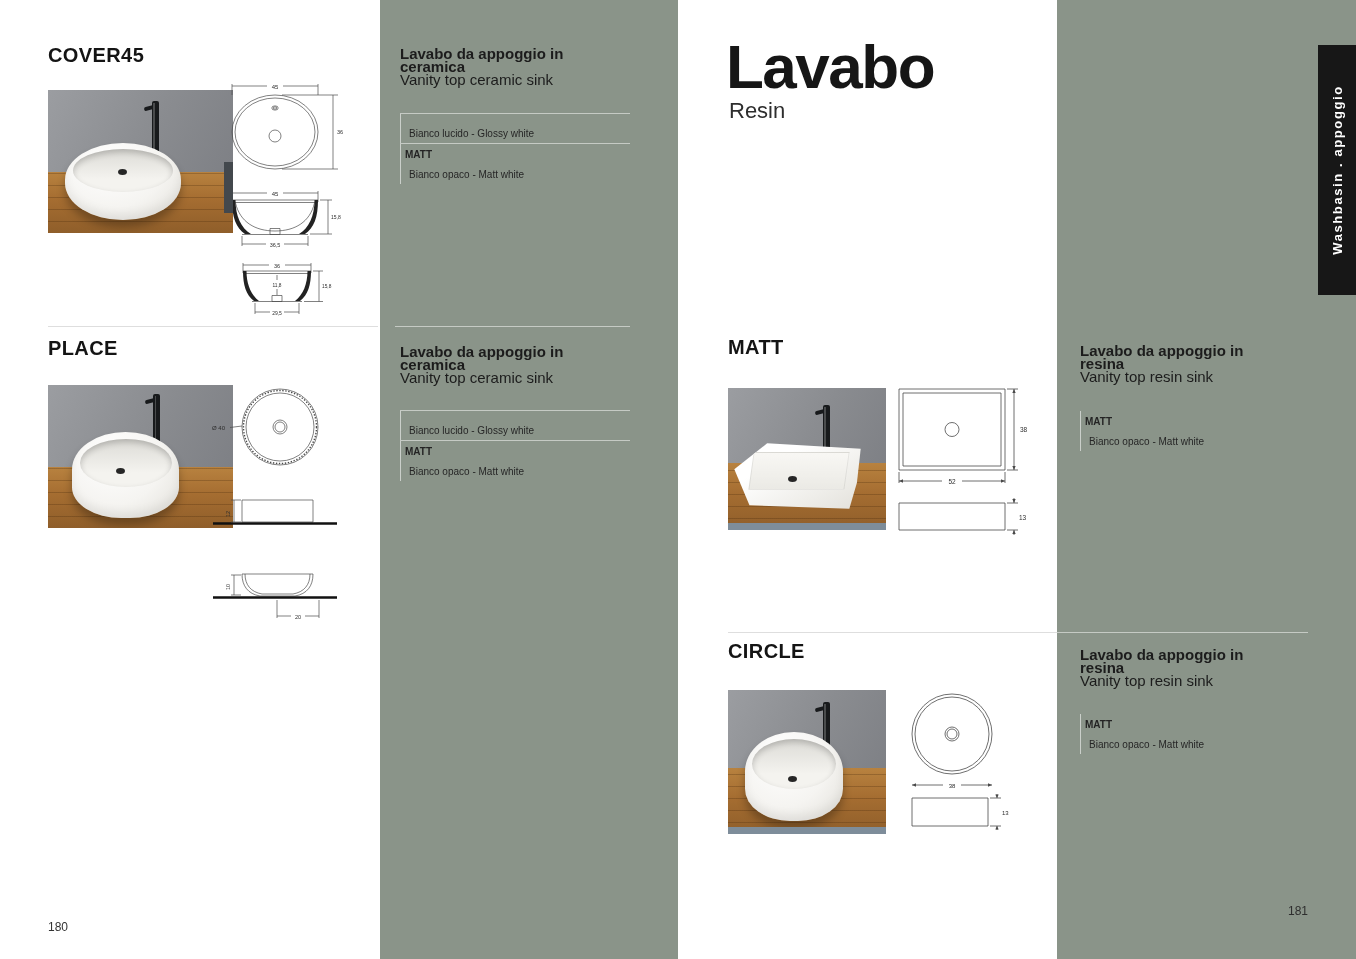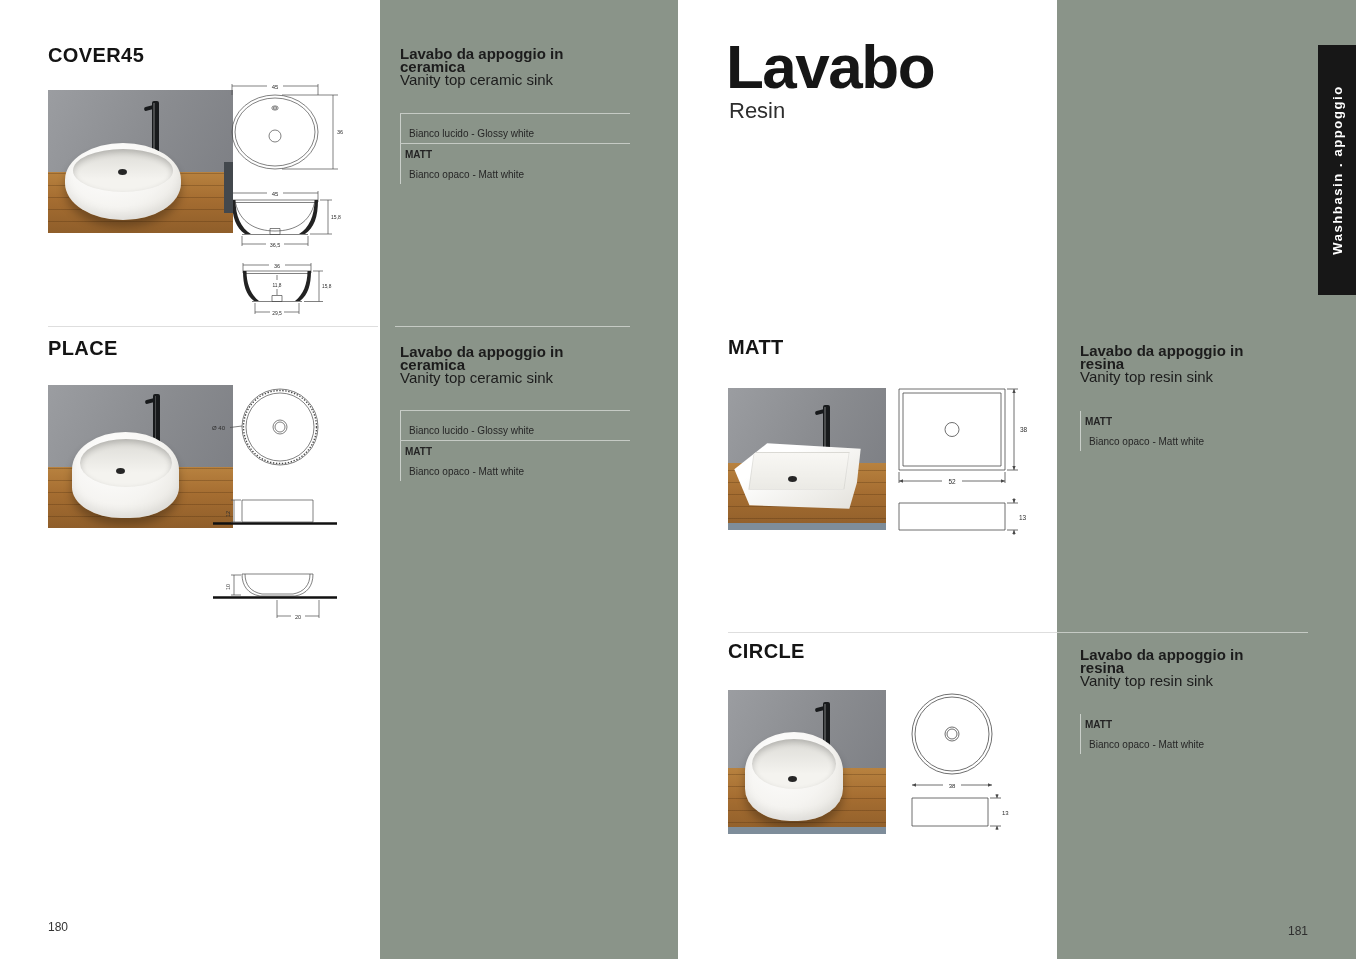--- a/index.html
+++ b/index.html
@@ -362,15 +362,15 @@
     <div class="finish-row no-top">
       <div class="cell-label">MATT</div>
       <div class="cell-value">Bianco opaco - Matt white</div>
     </div>
   </div>
 
   <div class="side-tab">
     <span>Washbasin . appoggio</span>
   </div>
 
-  <div class="page-num" style="left:1288px;top:924px;color:#2e2e2e;">181</div>
+  <div class="page-num" style="left:1288px;top:904px;color:#2e2e2e;">181</div>
 
 </div>
 
 </body></html>

